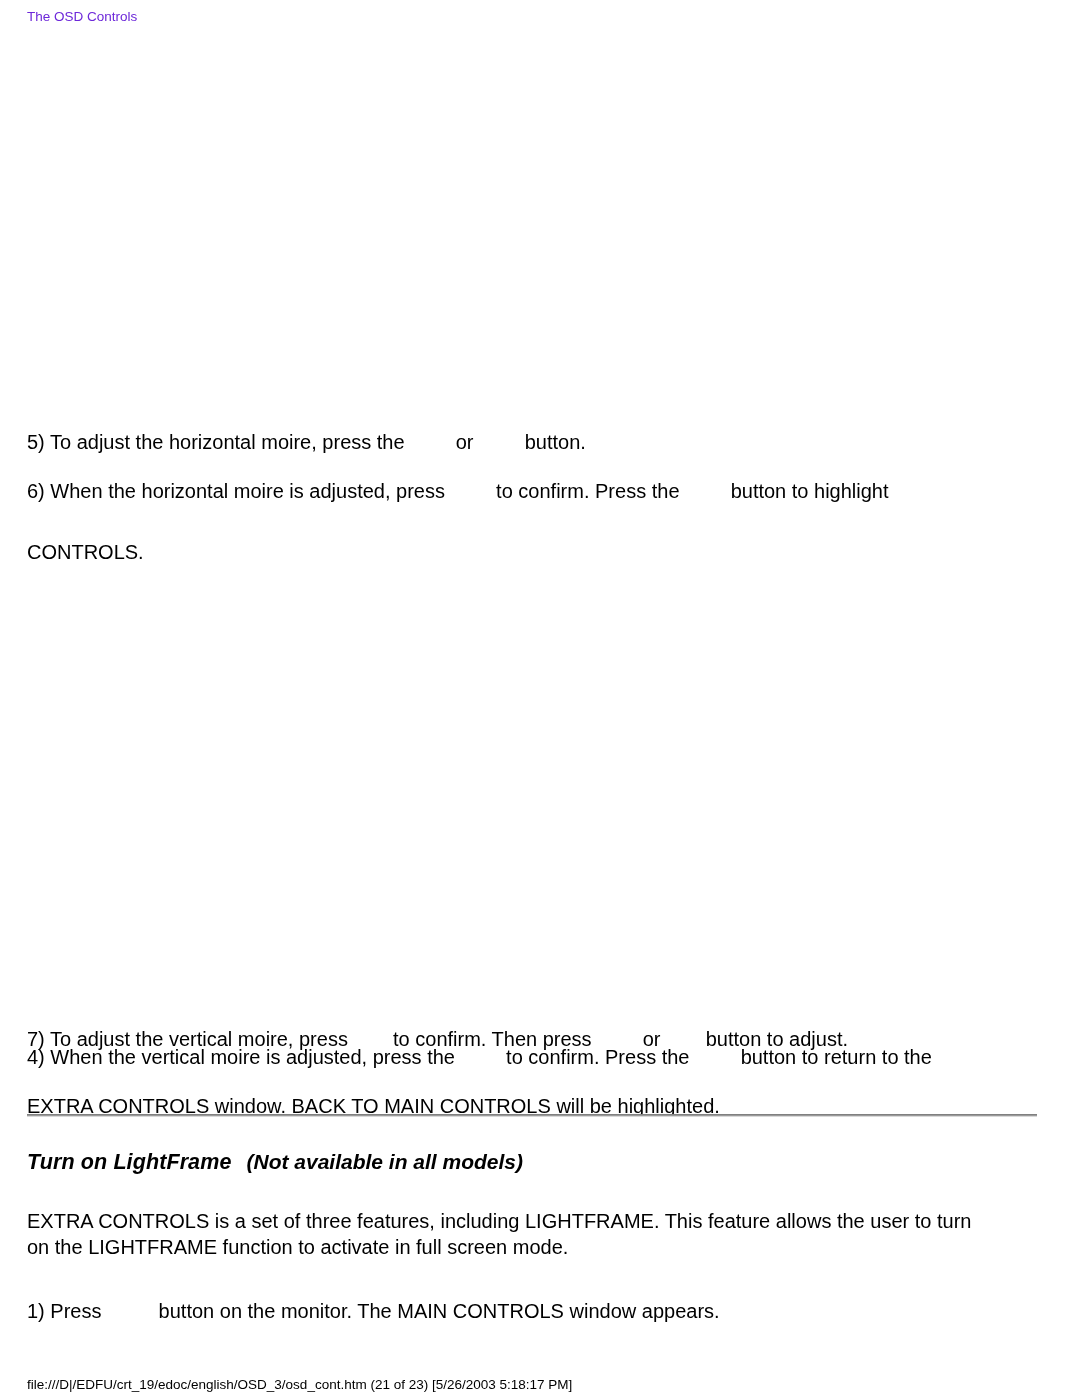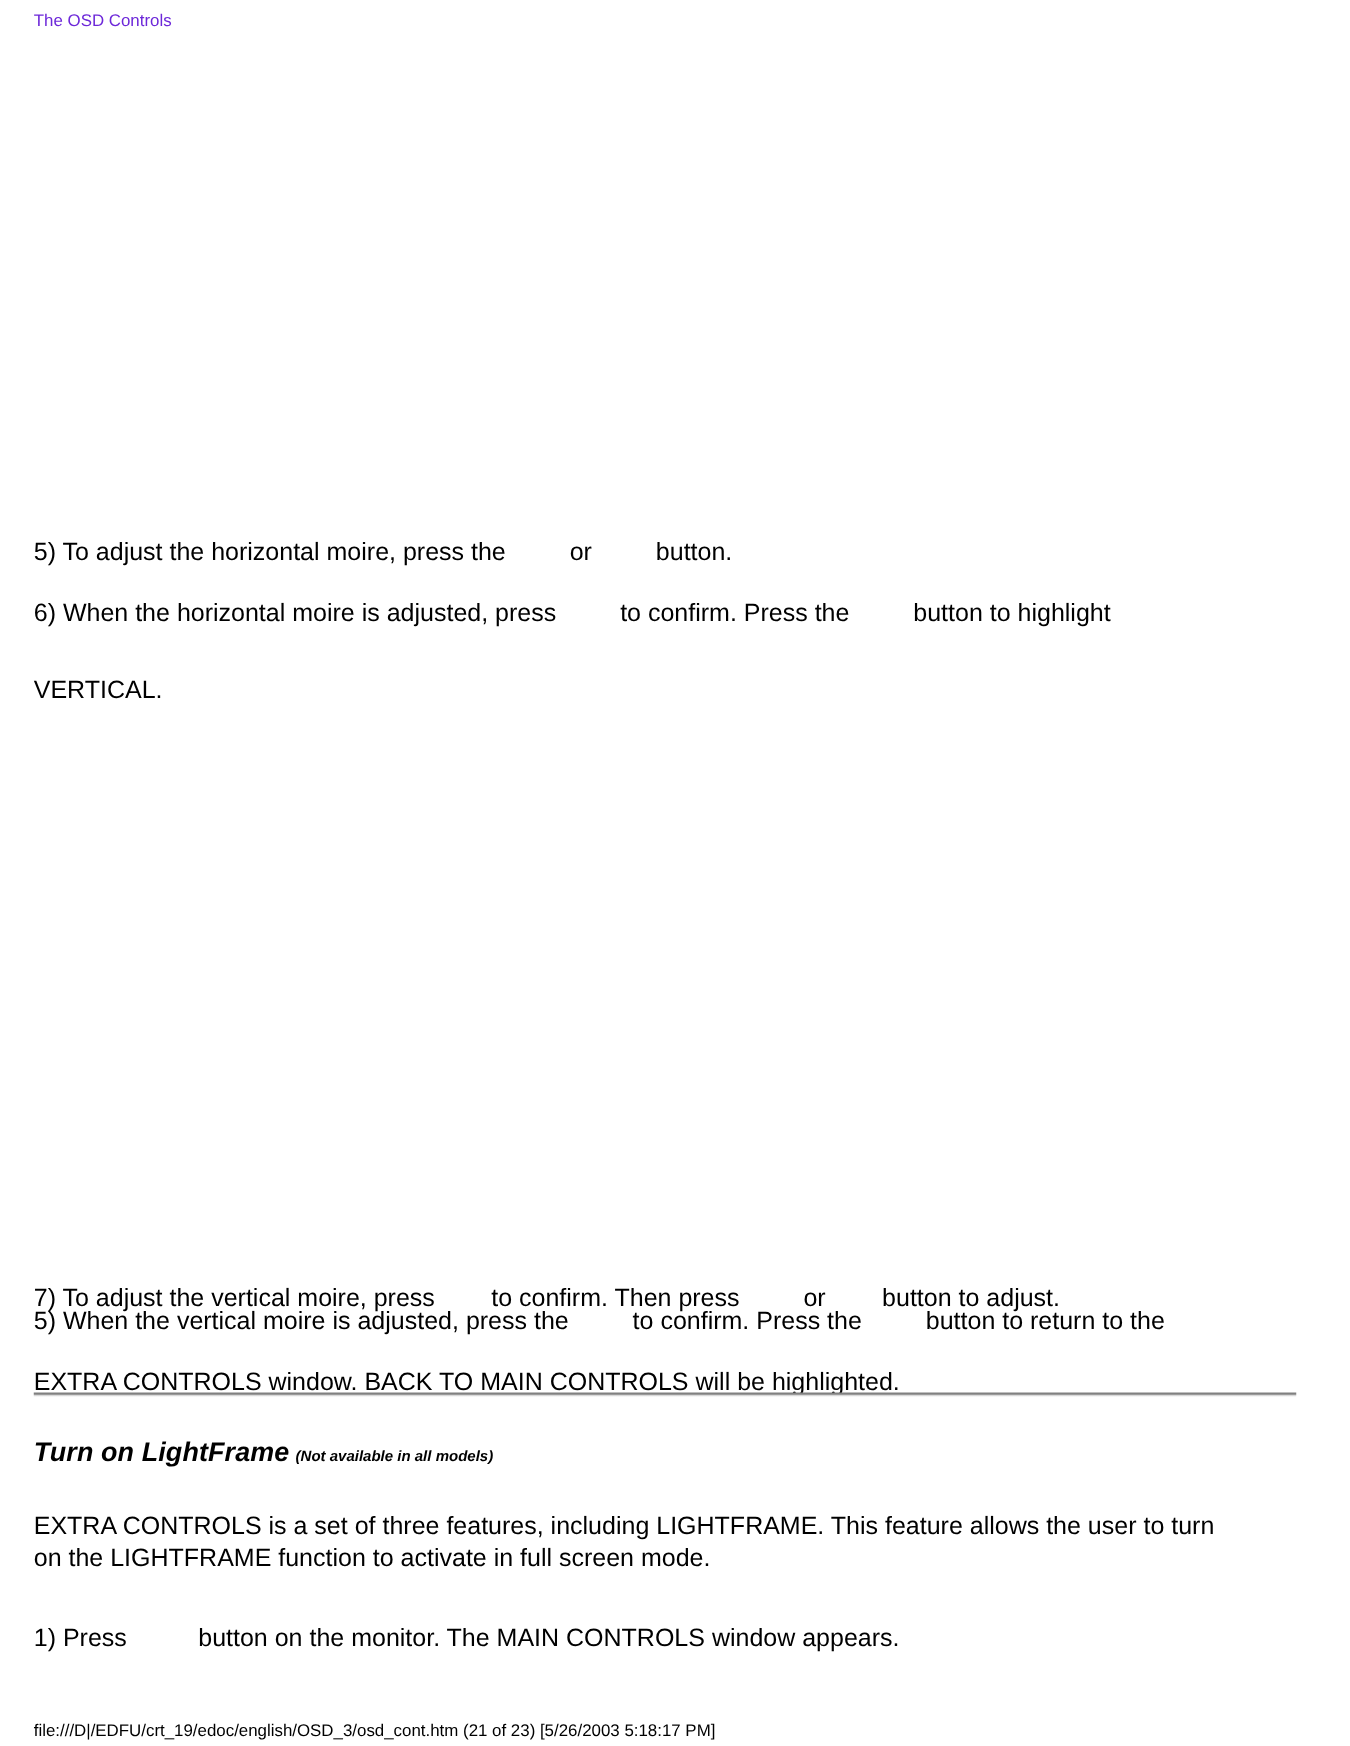--- a/index.html
+++ b/index.html
@@ -88,24 +88,24 @@
     top: 1150px;
     white-space: nowrap;
   }
   .section-heading .heading-main {
     font-size: 21.5px;
     font-weight: bold;
     font-style: italic;
     letter-spacing: 0.1px;
   }
   .section-heading .heading-note {
-    font-size: 12px;
+    font-size: 21px;
     font-weight: bold;
     font-style: italic;
-    margin-left: 5px;
+    margin-left: 15px;
   }
 
   
   .intro-line {
     position: absolute;
     left: 27px;
     font-size: 20px;
     line-height: 26px;
     white-space: nowrap;
   }
@@ -143,36 +143,36 @@
   </div>
 
   <div class="body-line" id="step-6-line-1">
     <span>6) When the horizontal moire is adjusted, press</span>
     <span class="btn-slot"></span>
     <span>to confirm. Press the</span>
     <span class="btn-slot"></span>
     <span>button to highlight</span>
   </div>
 
-  <div class="body-line" id="step-6-line-2">VERTICAL.</div>
+  <div class="body-line" id="step-6-line-2">CONTROLS.</div>
 
   <div class="figure-slot" id="figure-osd-vertical-select"></div>
 
   <div class="body-line" id="step-7">
     <span>7) To adjust the vertical moire, press</span>
     <span class="btn-slot narrow"></span>
     <span>to confirm. Then press</span>
     <span class="btn-slot"></span>
     <span>or</span>
     <span class="btn-slot narrow"></span>
     <span>button to adjust.</span>
   </div>
 
   <div class="body-line" id="step-8-line-1">
-    <span>5) When the vertical moire is adjusted, press the</span>
+    <span>4) When the vertical moire is adjusted, press the</span>
     <span class="btn-slot"></span>
     <span>to confirm. Press the</span>
     <span class="btn-slot"></span>
     <span>button to return to the</span>
   </div>
 
   <div class="body-line" id="step-8-line-2">EXTRA CONTROLS window. BACK TO MAIN CONTROLS will be highlighted.</div>
 
   <hr class="section-divider">
 

